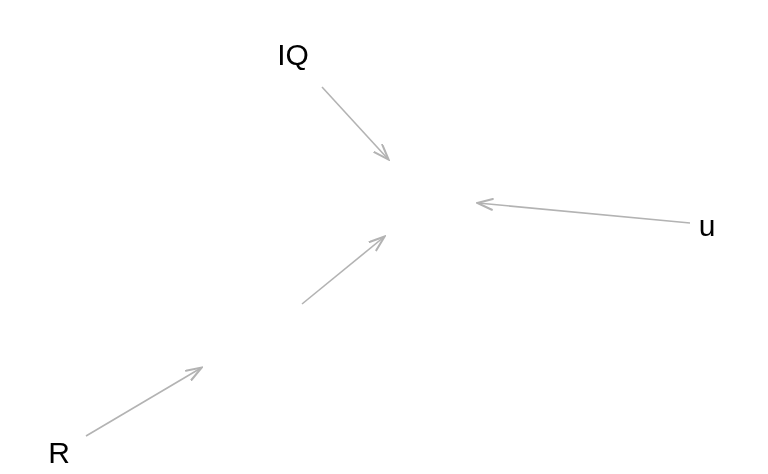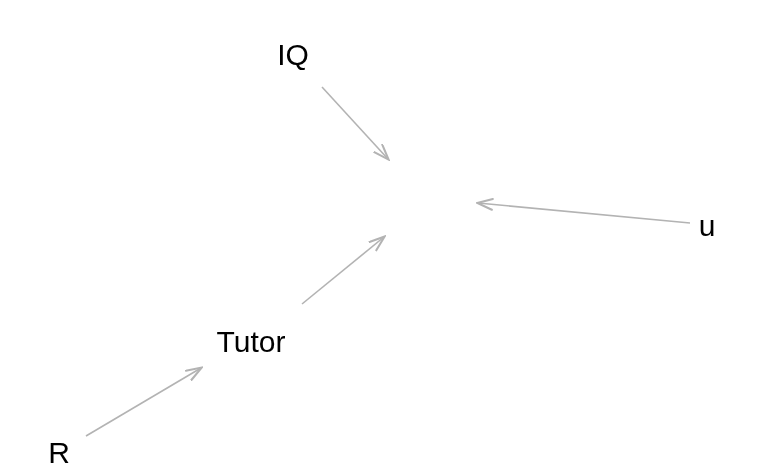--- a/index.html
+++ b/index.html
@@ -50,17 +50,16 @@
     <line class="edge" stroke="#b3b3b3" stroke-width="1.6" marker-end="url(#arrowhead)" x1="690" y1="206" x2="478" y2="186"></line>
     <line class="edge" stroke="#b3b3b3" stroke-width="1.6" marker-end="url(#arrowhead)" x1="302" y1="287" x2="384" y2="220"></line>
     <line class="edge" stroke="#b3b3b3" stroke-width="1.6" marker-end="url(#arrowhead)" x1="86" y1="419" x2="201" y2="351"></line>
   </svg>
 
   <div class="node-label" id="node-IQ" style="left: 293px; top: 38px; color: rgb(0, 0, 0); font-size: 30px;">IQ</div>
 
 
   <div class="node-label" id="node-u" style="left: 707px; top: 209px; color: rgb(0, 0, 0); font-size: 30px;">u</div>
 
-  <div class="node-label" id="node-Tutor" style="left: 251px; top: 325px; color: rgb(0, 0, 0); font-size: 30px;">Tutor</div>
 
   <div class="node-label" id="node-R" style="left: 59px; top: 436px; color: rgb(0, 0, 0); font-size: 30px;">R</div>
 
 </div>
 
 </body></html>

